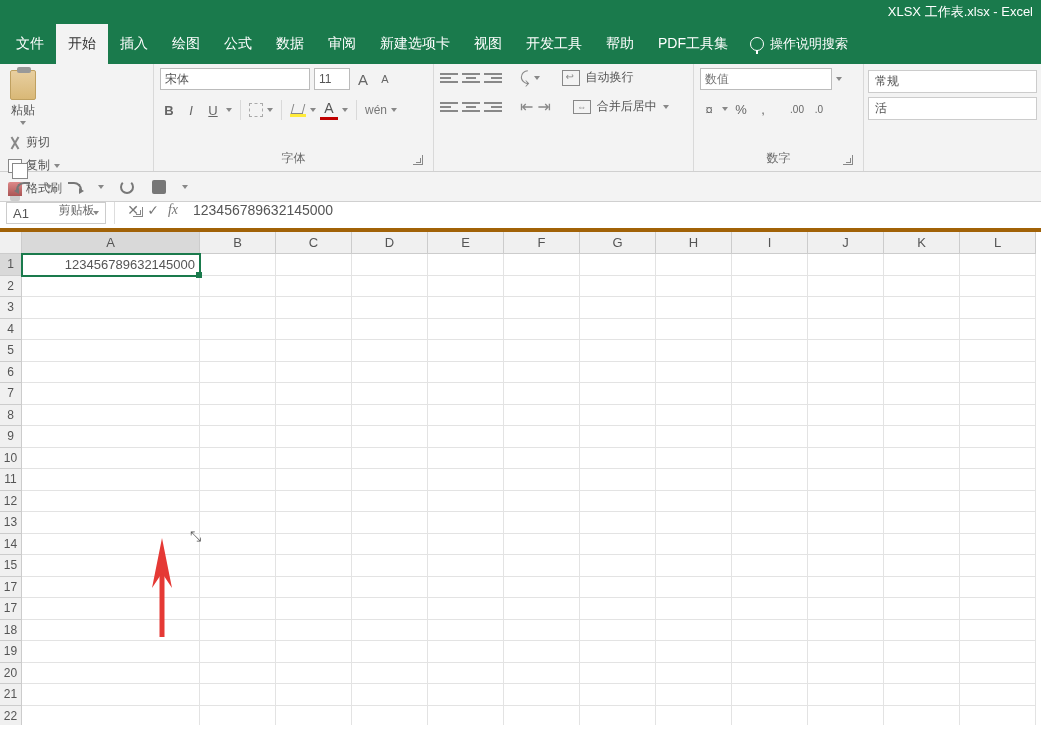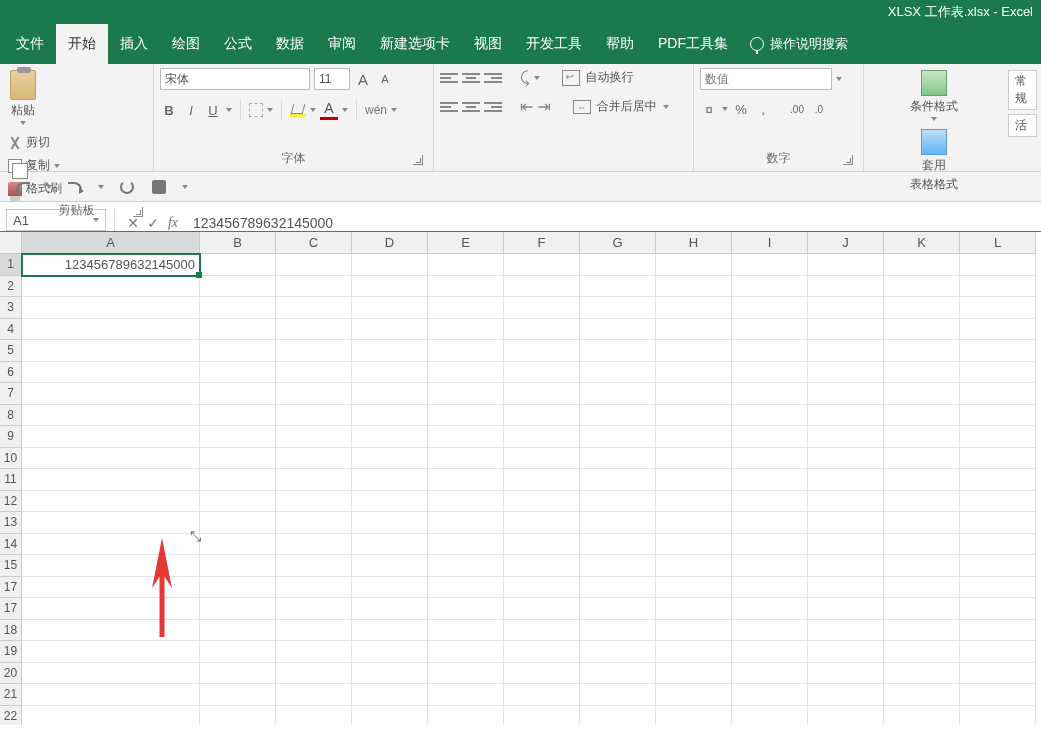--- a/index.html
+++ b/index.html
@@ -66,21 +66,21 @@
   
   .qat { height: 30px; background:#f3f3f3; border-bottom:1px solid #d0d0d0; display:flex; align-items:center; gap:14px; padding-left:14px;}
   .q-ic{width:18px;height:18px;display:flex;align-items:center;justify-content:center;color:#777;}
   .undo{width:14px;height:10px;border:2px solid #777;border-right:none;border-bottom:none;border-radius:8px 0 0 0;position:relative;}
   .undo::after{content:"";position:absolute;left:-4px;top:4px;width:0;height:0;border-top:3px solid transparent;border-bottom:3px solid transparent;border-right:5px solid #777;}
   .redo{transform:scaleX(-1);}
   .refresh{width:14px;height:14px;border:2px solid #777;border-radius:50%;border-top-color:transparent;}
   .save-q{width:14px;height:14px;background:#777;border-radius:2px;}
 
   
-  .fbar{height:30px;display:flex;align-items:flex-end;border-bottom:1px solid #a16207;background:#fff;}
+  .fbar{height:30px;display:flex;align-items:flex-start;border-bottom:4px solid #a16207;background:#fff;}
   .namebox{width:100px;height:22px;border:1px solid #ccc;margin-left:6px;padding:0 6px;font-size:13px;color:#555;display:flex;align-items:center;justify-content:space-between;}
   .fb-sep{width:1px;height:22px;background:#ddd;margin:0 8px;}
   .fb-btn{width:20px;text-align:center;color:#777;font-size:14px;}
   .fx{font-style:italic;font-family:serif;}
   .formula-input{flex:1;border:none;font-size:14px;color:#555;padding-left:10px;outline:none;}
 
   
   .grid-wrap{position:relative;height:493px;overflow:hidden;background:#fff;}
   .corner{position:absolute;left:0;top:0;width:22px;height:22px;background:#f0f0f0;border-right:1px solid #ccc;border-bottom:1px solid #ccc;}
   .col-headers{position:absolute;left:22px;top:0;height:22px;display:flex;}
@@ -263,35 +263,20 @@
         <span class="mini-btn" style="font-size:10px">.00</span>
         <span class="mini-btn" style="font-size:10px">.0</span>
       </div>
     </div>
     <div class="group-label">
       <span>数字</span>
       <span class="dialog-launcher"></span>
     </div>
   </div>
 
-  <div class="group" style="width:140px;border-right:none;">
-    <div class="group-body row" style="justify-content:space-around;">
-      <div class="big-btn">
-        <div class="cf-ic"></div>
-        <span>条件格式</span>
-        <span class="caret"></span>
-      </div>
-      <div class="big-btn">
-        <div class="tf-ic"></div>
-        <span>套用</span>
-        <span>表格格式</span>
-      </div>
-    </div>
-    <div class="group-label"></div>
-  </div>
 
   <div style="flex:1;display:flex;flex-direction:column;gap:4px;padding:6px 4px;background:#f3f3f3;">
     <div style="border:1px solid #ccc;background:#fff;padding:2px 6px;font-size:12px;color:#555;">常规</div>
     <div style="border:1px solid #ccc;background:#fff;padding:2px 6px;font-size:12px;color:#555;">活</div>
   </div>
 </div>
 
 <div class="qat">
   <div class="q-ic">
       <div class="undo"></div>

